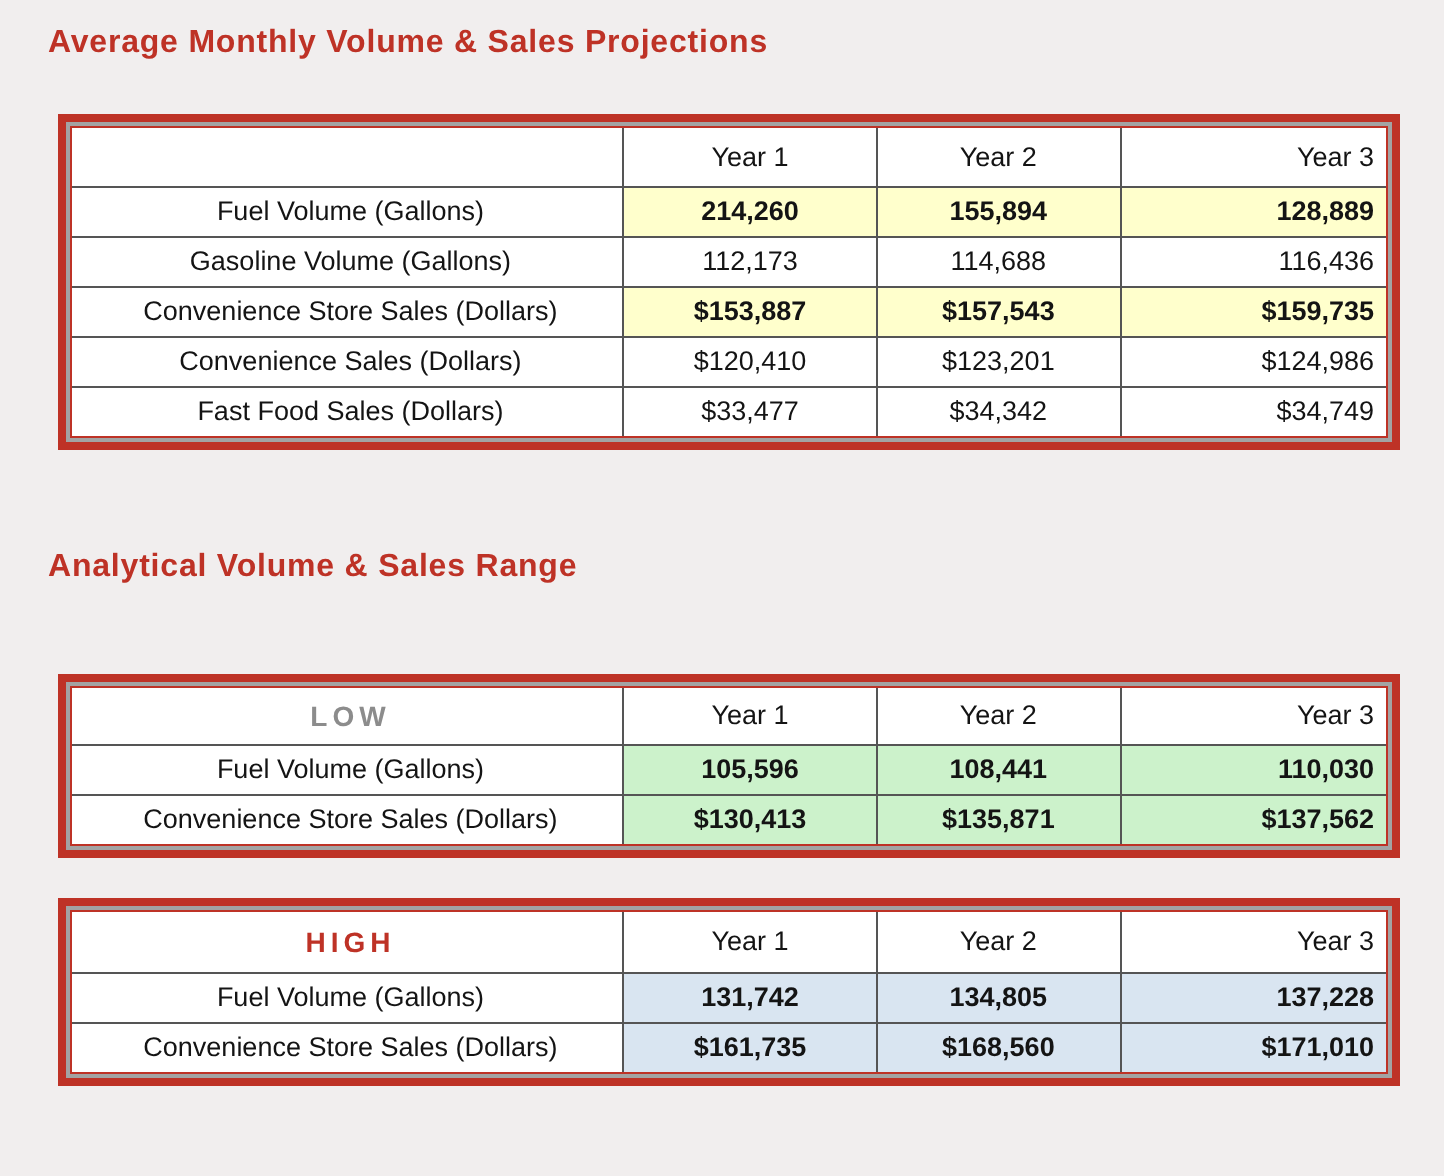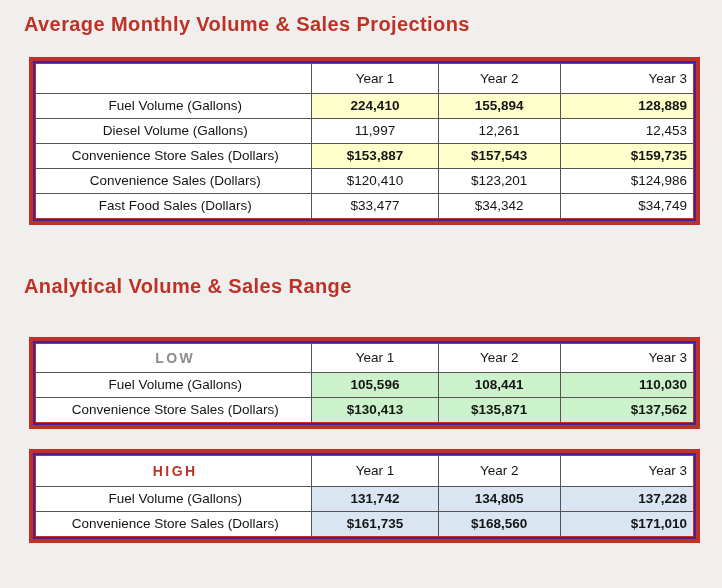--- a/index.html
+++ b/index.html
@@ -17,32 +17,32 @@
     width: 722px; height: 588px;
     position: relative;
     background: var(--page-bg);
     font-family: "Liberation Sans", sans-serif;
     color: #111;
     overflow: hidden;
   }
   .sec-title {
     position: absolute;
     left: 24px;
-    font-size: 20px;
+    font-size: 16px;
     font-weight: bold;
     color: var(--accent-red);
     letter-spacing: 0.4px;
     white-space: nowrap;
   }
   .frame {
     position: absolute;
     left: 29px;
     width: 671px;
     border: 4px solid var(--accent-red);
-    background: #4c1d95;
+    background: #a3a3a3;
   }
   .frame-inner {
     border: 1px solid var(--accent-red);
     margin: 2px;
     background: #ffffff;
   }
   table {
     border-collapse: collapse;
     width: 100%;
     table-layout: fixed;
@@ -104,29 +104,29 @@
         </colgroup>
       <tbody>
           <tr class="hdr">
         <td class="label"></td>
         <td>Year 1</td>
         <td>Year 2</td>
         <td>Year 3</td>
       </tr>
       <tr>
         <td class="label">Fuel Volume (Gallons)</td>
-        <td class="hl-yellow">224,410</td>
+        <td class="hl-yellow">214,260</td>
         <td class="hl-yellow">155,894</td>
         <td class="hl-yellow">128,889</td>
       </tr>
       <tr>
-        <td class="label">Diesel Volume (Gallons)</td>
-        <td>11,997</td>
-        <td>12,261</td>
-        <td>12,453</td>
+        <td class="label">Gasoline Volume (Gallons)</td>
+        <td>112,173</td>
+        <td>114,688</td>
+        <td>116,436</td>
       </tr>
       <tr>
         <td class="label">Convenience Store Sales (Dollars)</td>
         <td class="hl-yellow">$153,887</td>
         <td class="hl-yellow">$157,543</td>
         <td class="hl-yellow">$159,735</td>
       </tr>
       <tr>
         <td class="label">Convenience Sales (Dollars)</td>
         <td>$120,410</td>

